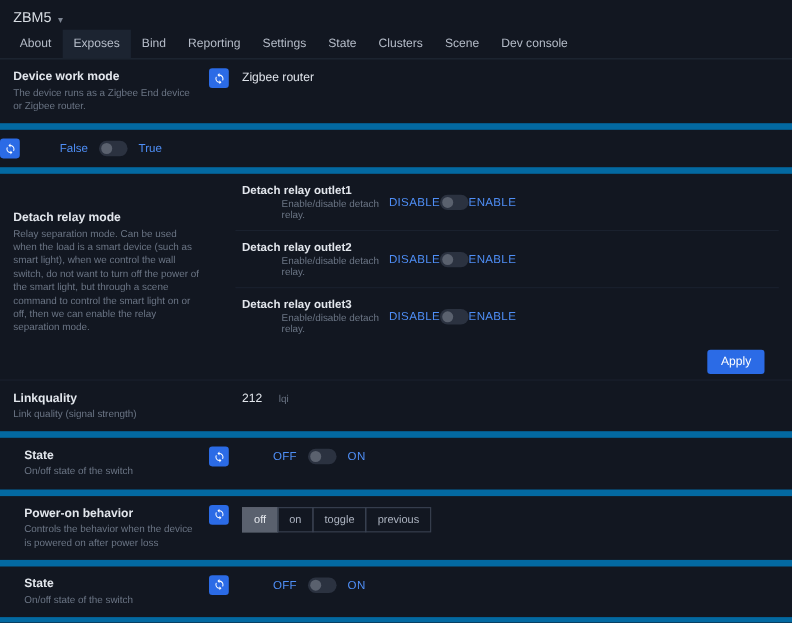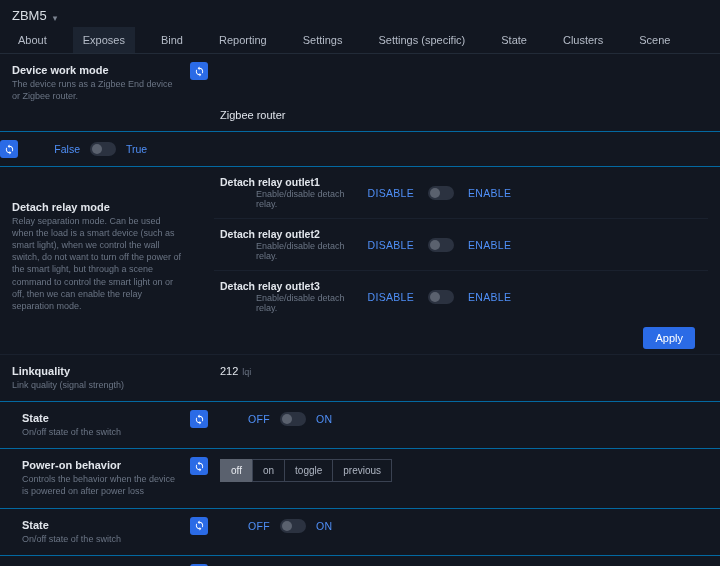--- a/index.html
+++ b/index.html
@@ -15,35 +15,35 @@
 .header {
   padding: 8px 12px 4px;
   display: flex;
   align-items: flex-end;
   gap: 6px;
 }
 .header-title { color: #d8dde3; font-size: 13px; font-weight: 500; }
 .chev { font-size: 9px; color: #7c8491; }
 .tabs {
   display: flex;
-  gap: 16px;
+  gap: 0;
   padding: 0 8px;
   border-bottom: 1px solid #222b38;
 }
 .tab {
   padding: 7px 10px;
   color: #b5bcc8;
   font-size: 11px;
   cursor: pointer;
 }
 .tab.active { background: #1c2431; }
 .content { padding: 0; }
 .row {
   display: flex;
-  border-bottom: 1px solid #0369a1;
+  border-bottom: 6px solid #0369a1;
 }
 .label-col {
   width: 190px;
   flex-shrink: 0;
   padding: 10px 8px 10px 12px;
 }
 .label-title { color: #e2e6ec; font-size: 11px; font-weight: 600; margin-bottom: 2px; }
 .label-desc { color: #6b7585; font-size: 9px; line-height: 1.35; }
 .refresh-col {
   width: 24px;
@@ -58,21 +58,21 @@
   cursor: pointer;
 }
 .refresh-btn svg { width: 11px; height: 11px; fill: #fff; }
 .value-col {
   flex: 1;
   padding: 10px 12px 10px 6px;
   display: flex;
   flex-direction: column;
   gap: 0;
 }
-.static-val { color: #dfe3ea; font-size: 11px; padding-top: 1px; margin-top: 44px;}
+.static-val { color: #dfe3ea; font-size: 11px; padding-top: 1px;}
 .toggle-row {
   display: flex;
   align-items: center;
   gap: 10px;
 }
 .tg-left { color: #4f8ff7; font-size: 10.5px; min-width: 50px; text-align: right; text-transform: uppercase; letter-spacing: .3px;}
 .tg-left.plain { text-transform: none; letter-spacing: 0; }
 .tg-right { color: #4f8ff7; font-size: 10.5px; text-transform: uppercase; letter-spacing: .3px;}
 .tg-right.plain { text-transform: none; letter-spacing: 0; }
 .switch {
@@ -88,37 +88,37 @@
   width: 10px; height: 10px;
   border-radius: 50%;
   background: #5a616e;
   top: 2px; left: 2px;
 }
 .sub-row {
   border-bottom: 1px solid #1a212e;
   padding: 9px 12px 9px 0;
   display: flex;
   align-items: center;
-  gap: 14px;
+  gap: 0;
   margin-left: -6px;
   padding-left: 6px;
 }
 .sub-row:last-child { border-bottom: none; }
 .sub-info { flex: 0 0 130px; }
 .sub-title { color: #e2e6ec; font-size: 10.5px; font-weight: 600; margin-bottom: 1px; }
 .sub-desc { color: #6b7585; font-size: 9px; padding-left: 36px; }
 .apply-bar {
   display:flex; justify-content:flex-end; padding:5px 25px 5px;
   border-bottom: 1px solid #1a212e;
 }
 .apply-btn {
   background:#2b6be6; color:#fff; font-size:11px;
   padding:5px 12px; border-radius:3px; cursor:pointer; font-weight:500;
 }
-.lqi { display:flex; align-items:baseline; gap:4px; }
+.lqi { display:flex; align-items:baseline; gap:15px; }
 .lqi-val { color:#e2e6ec; font-size:11px; font-weight:500;}
 .lqi-unit { color:#6b7585; font-size:9px;}
 .btngrp { display:flex; }
 .btngrp .seg {
   border:1px solid #3a4252; padding:5px 10px;
   font-size:10px; color:#aeb5c2; cursor:pointer;
   margin-left:-1px;
 }
 .btngrp .seg:first-child{margin-left:0;}
 .btngrp .seg.sel { background:#5a616e; color:#e8ebf0; border-color:#5a616e;}
@@ -133,24 +133,24 @@
   <span class="header-title">ZBM5</span>
   <span class="chev">▾</span>
 </div>
 
 <div class="tabs" id="tabbar">
     <div class="tab">About</div>
     <div class="tab active">Exposes</div>
     <div class="tab">Bind</div>
     <div class="tab">Reporting</div>
     <div class="tab">Settings</div>
-    <div class="tab">Settings (specific)</div>
     <div class="tab">State</div>
     <div class="tab">Clusters</div>
     <div class="tab">Scene</div>
+    <div class="tab">Dev console</div>
   </div>
 
 <div class="content">
 
   <div class="row">
     <div class="label-col">
       <div class="label-title">Device work mode</div>
       <div class="label-desc">The device runs as a Zigbee End device or Zigbee router.</div>
     </div>
     <div class="refresh-col">

